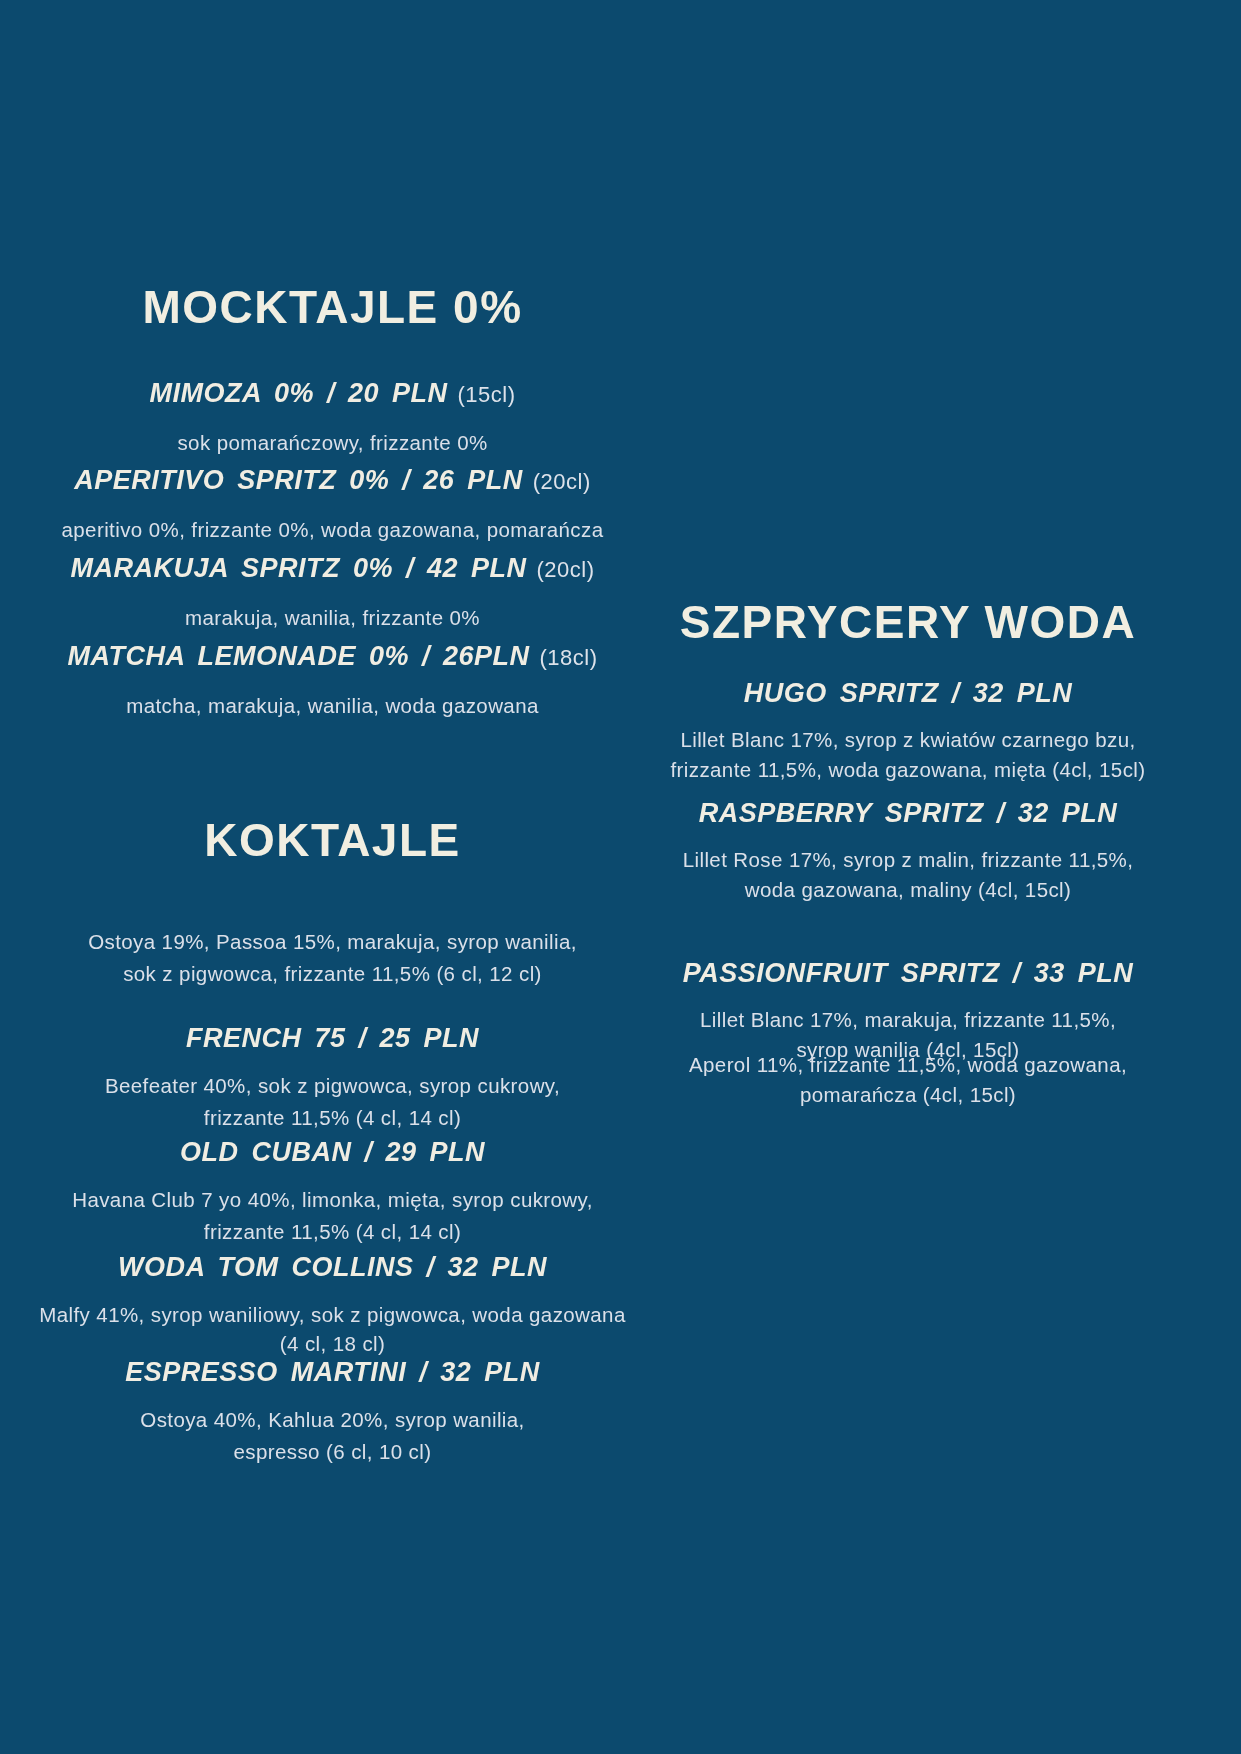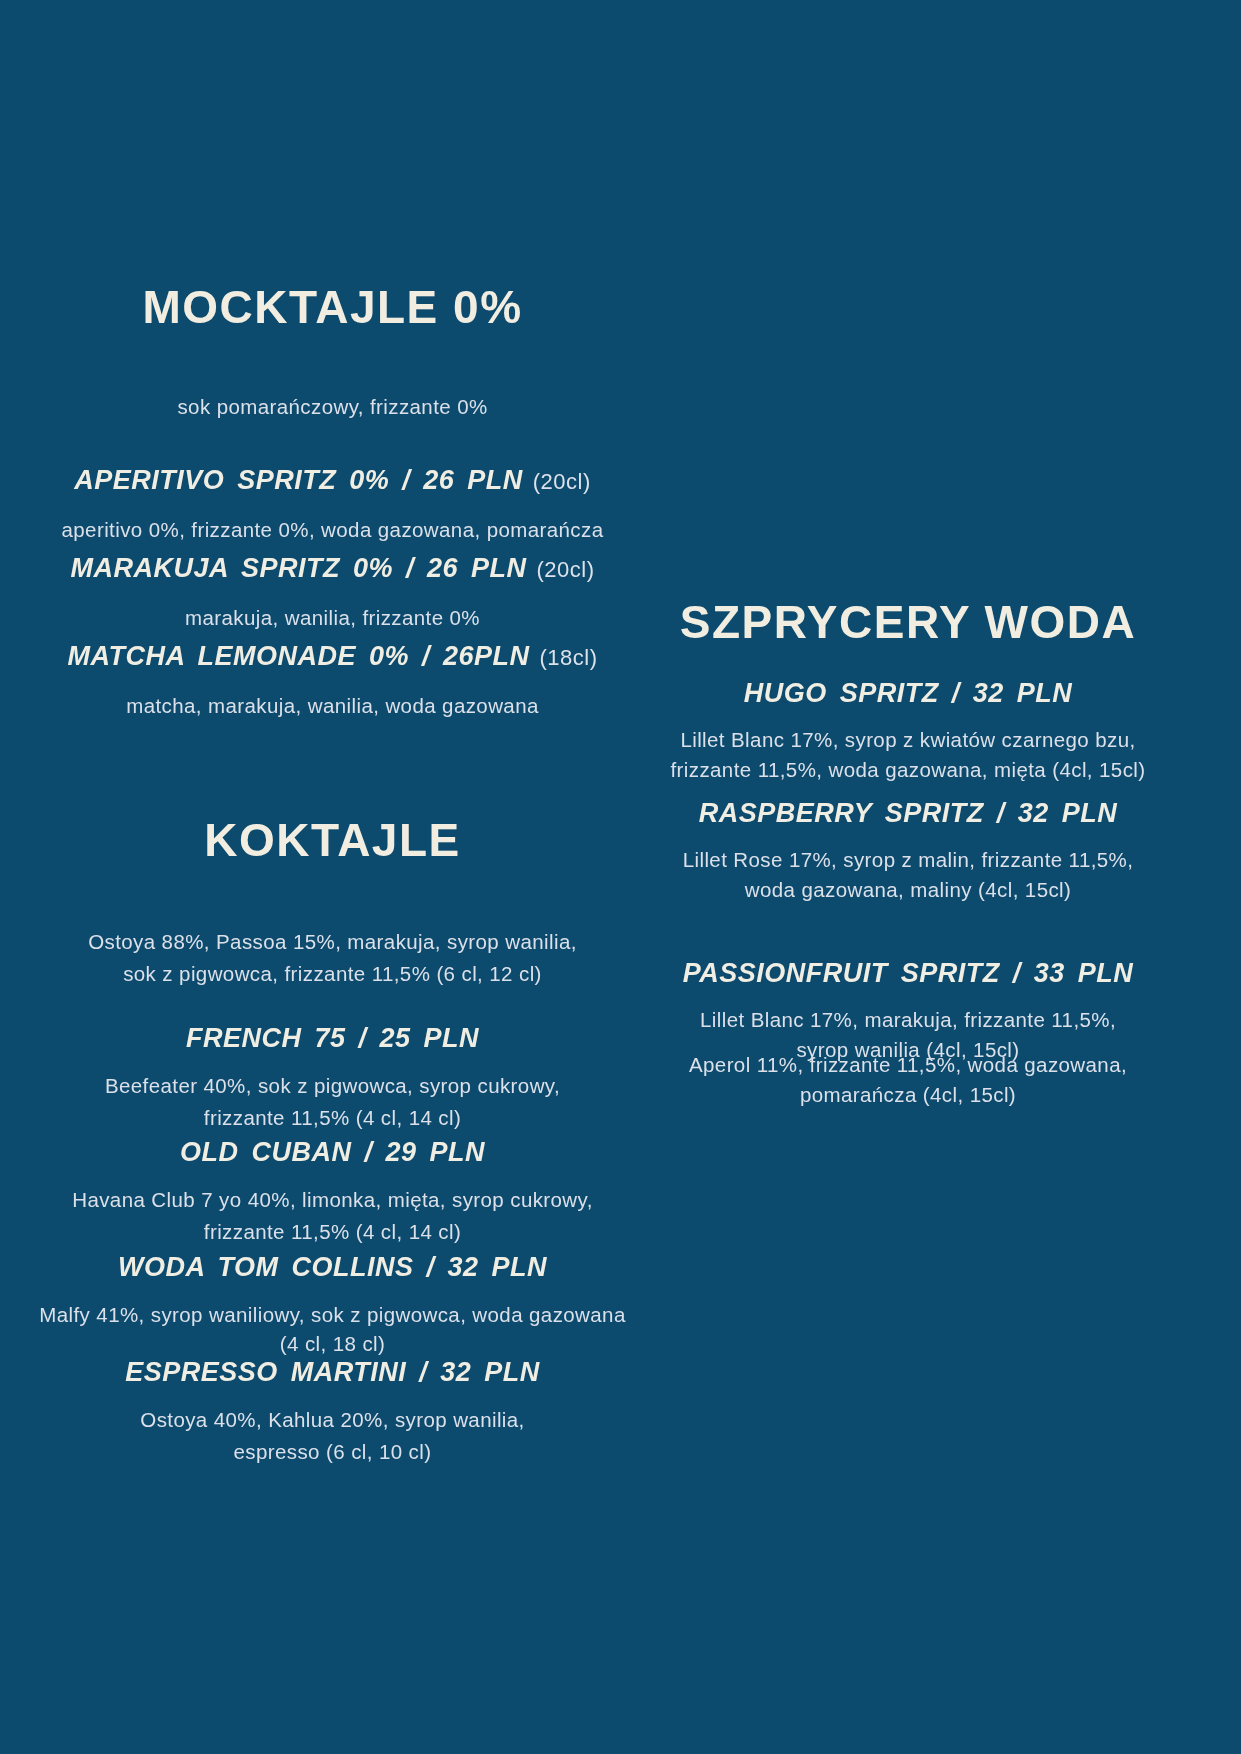--- a/index.html
+++ b/index.html
@@ -40,44 +40,45 @@
 </head>
 <body>
 
 <div class="page">
 
   <div class="block left" style="top:283px">
     <div class="line section-heading">MOCKTAJLE 0%</div>
   </div>
 
   <div class="block left" style="top:376px">
+    <div class="line item-title"><span>MIMOZA 0% / 20 PLN</span><span class="item-size">(15cl)</span></div>
     <div class="line desc first">sok pomarańczowy, frizzante 0%</div>
   </div>
 
   <div class="block left" style="top:463px">
     <div class="line item-title"><span>APERITIVO SPRITZ 0% / 26 PLN</span><span class="item-size">(20cl)</span></div>
     <div class="line desc first">aperitivo 0%, frizzante 0%, woda gazowana, pomarańcza</div>
   </div>
 
   <div class="block left" style="top:551px">
-    <div class="line item-title"><span>MARAKUJA SPRITZ 0% / 26 PLN</span><span class="item-size">(20cl)</span></div>
+    <div class="line item-title"><span>MARAKUJA SPRITZ 0% / 42 PLN</span><span class="item-size">(20cl)</span></div>
     <div class="line desc first">marakuja, wanilia, frizzante 0%</div>
   </div>
 
   <div class="block left" style="top:639px">
     <div class="line item-title"><span>MATCHA LEMONADE 0% / 26PLN</span><span class="item-size">(18cl)</span></div>
     <div class="line desc first">matcha, marakuja, wanilia, woda gazowana</div>
   </div>
 
   <div class="block left" style="top:816px">
     <div class="line section-heading">KOKTAJLE</div>
   </div>
 
   <div class="block left" style="top:911px">
-    <div class="line desc first">Ostoya 88%, Passoa 15%, marakuja, syrop wanilia,</div>
+    <div class="line desc first">Ostoya 19%, Passoa 15%, marakuja, syrop wanilia,</div>
     <div class="line desc">sok z pigwowca, frizzante 11,5% (6 cl, 12 cl)</div>
   </div>
 
   <div class="block left" style="top:1021px">
     <div class="line item-title">FRENCH 75 / 25 PLN</div>
     <div class="line desc first">Beefeater 40%, sok z pigwowca, syrop cukrowy,</div>
     <div class="line desc">frizzante 11,5% (4 cl, 14 cl)</div>
   </div>
 
   <div class="block left" style="top:1135px">

